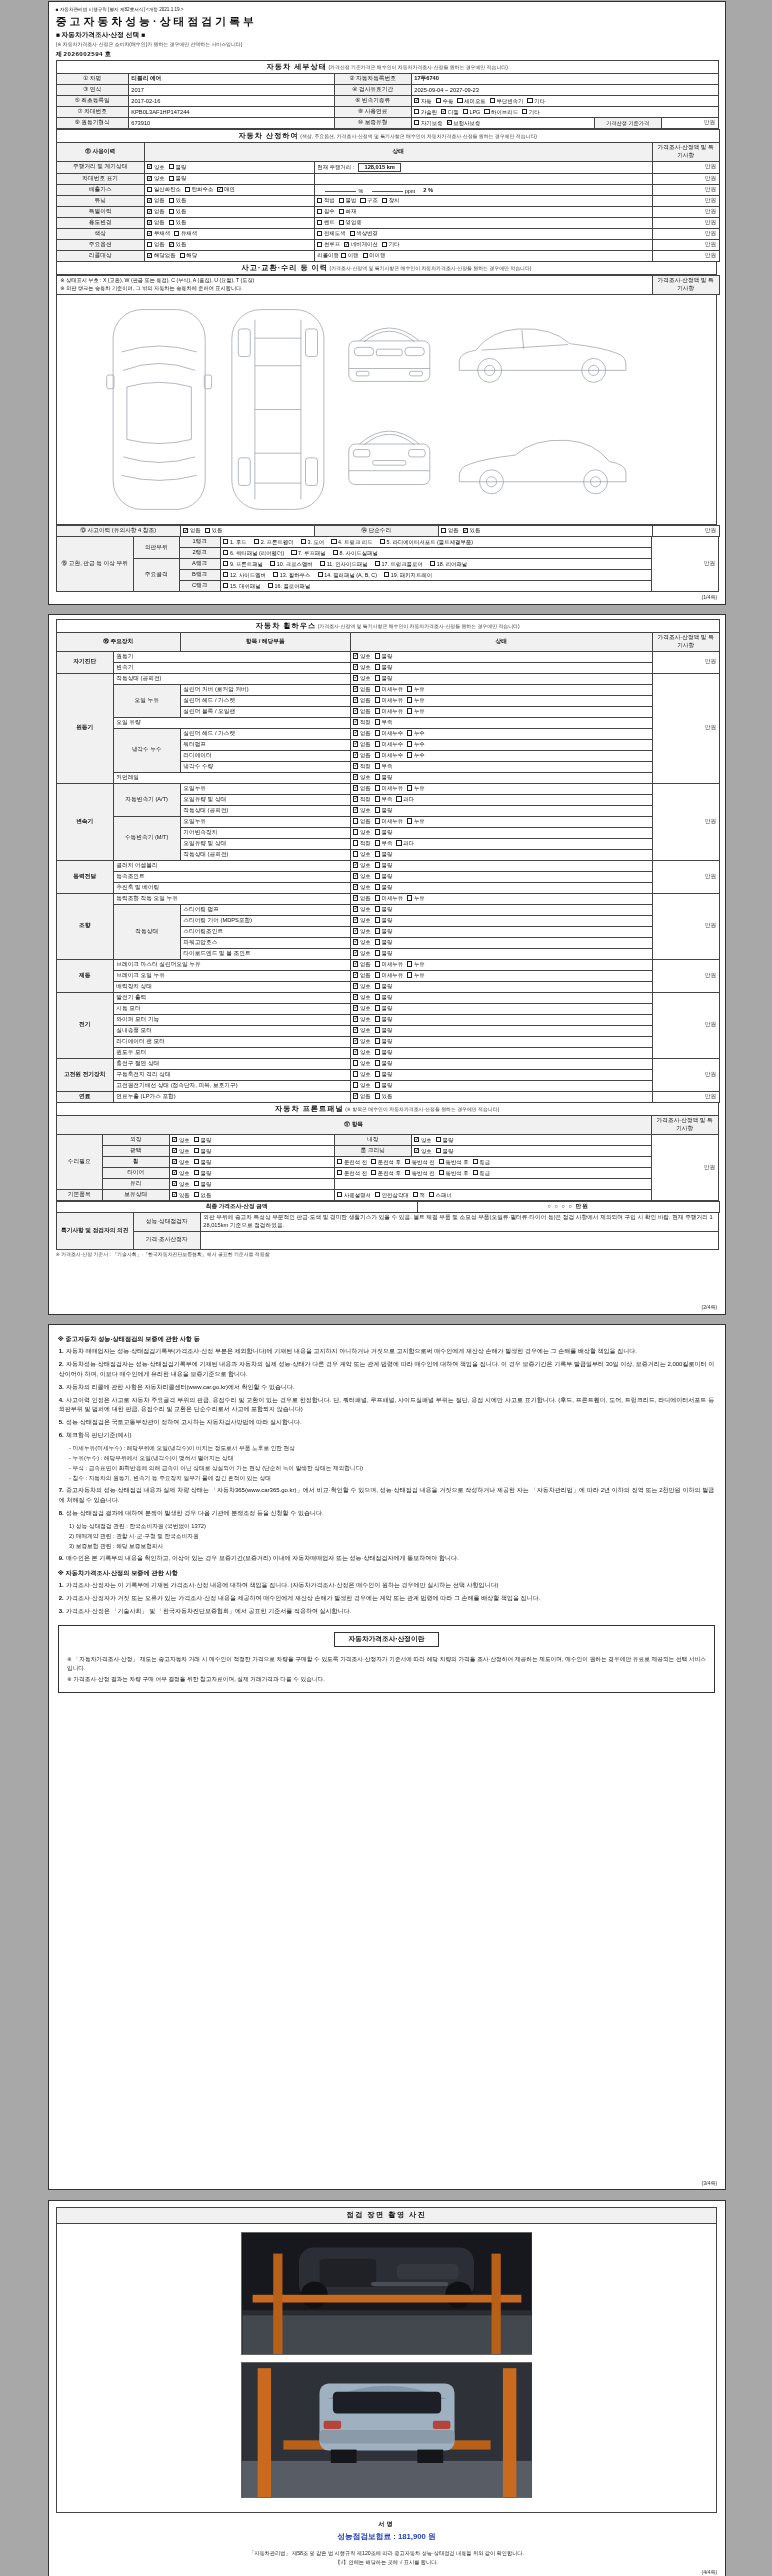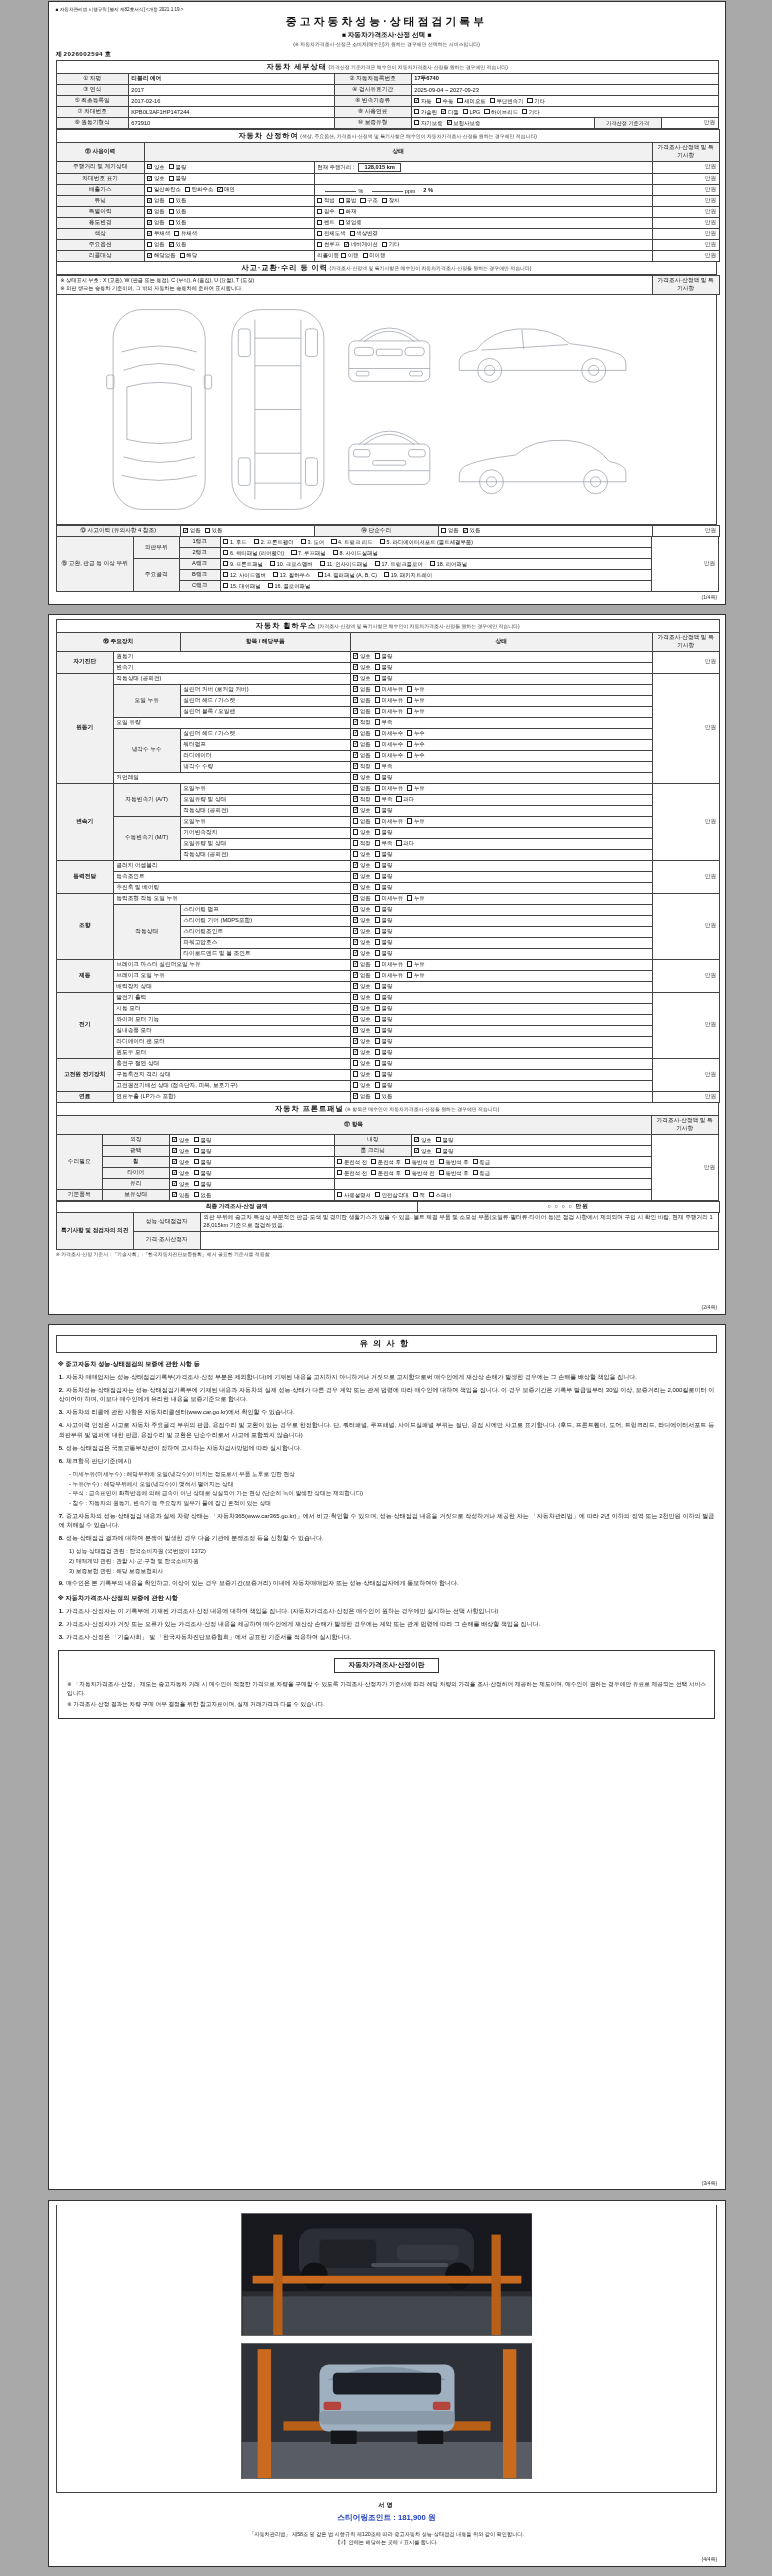--- a/index.html
+++ b/index.html
@@ -1,21 +1,21 @@
 <!DOCTYPE html>
 <html style="font-size:8.2px"><head>
 <meta charset="utf-8">
 <style>
   *{box-sizing:border-box;margin:0;padding:0}
   html,body{background:#a8a8a8}
   body{width:773px;font-family:"Liberation Sans","DejaVu Sans",sans-serif;color:#111;padding:1px 0 10.3px}
   .sheet{width:678px;margin:0 auto 9.3px;background:#fff;border:0.5px solid #333;padding:4.1px 7.2px 11.3px;position:relative}
   .p1{min-height:573px}.p2{min-height:701px}.p3{min-height:866px}.p4{min-height:367px}
   .form-ref{font-size:4.6px;color:#222;margin:1px 0 3.1px}
-  .doc-head{text-align:center;margin-bottom:2.1px}
+  .doc-head{text-align:left;margin-bottom:2.1px}
   .doc-title{font-size:10.8px;font-weight:bold;letter-spacing:3.1px}
   .doc-subtitle{font-size:6.7px;font-weight:bold;margin-top:1.5px}
   .doc-subnote{font-size:4.9px;color:#333;margin-top:1px}
   .doc-no{font-size:6.2px;font-weight:bold;margin:3.1px 0 2.1px}
   .doc-no-val{letter-spacing:0.5px}
   table.tbl{border-collapse:collapse;width:100%;table-layout:fixed;margin-top:-0.5px}
   .tbl td{border:0.5px solid #444;font-size:5.7px;padding:1px 2.6px;vertical-align:middle;word-break:break-all}
   .sec-title{text-align:center;padding:2.1px 1px}
   .sec-title-text{font-weight:bold;font-size:7.2px;letter-spacing:1px}
   .sec-note{font-size:4.9px;color:#333}
@@ -642,21 +642,20 @@
       <td class="lbl op-who">가격·조사산정자</td>
       <td class="op-text"></td>
     </tr>
   </tbody>
     </table>
   <div class="basis-note">※ 가격조사·산정 기준서 : 「기술사회」·「한국자동차진단보증협회」에서 공표한 기준서를 적용함</div>
   <div class="page-marker">(2/4쪽)</div>
 </div>
 
 <div class="sheet p3">
-  <div class="notice-title">유의사항</div>
   <div class="notice-sec-hdr">※ 중고자동차 성능·상태점검의 보증에 관한 사항 등</div>
   <div id="notice-items">
       <div class="n-item"><span class="n-no">1.</span><span class="n-tx">자동차 매매업자는 성능·상태점검기록부(가격조사·산정 부분은 제외합니다)에 기재된 내용을 고지하지 아니하거나 거짓으로 고지함으로써 매수인에게 재산상 손해가 발생한 경우에는 그 손해를 배상할 책임을 집니다.</span></div>
       <div class="n-item"><span class="n-no">2.</span><span class="n-tx">자동차성능·상태점검자는 성능·상태점검기록부에 기재된 내용과 자동차의 실제 성능·상태가 다른 경우 계약 또는 관계 법령에 따라 매수인에 대하여 책임을 집니다. 이 경우 보증기간은 기록부 발급일부터 30일 이상, 보증거리는 2,000킬로미터 이상이어야 하며, 이보다 매수인에게 유리한 내용을 보증기준으로 합니다.</span></div>
       <div class="n-item"><span class="n-no">3.</span><span class="n-tx">자동차의 리콜에 관한 사항은 자동차리콜센터(www.car.go.kr)에서 확인할 수 있습니다.</span></div>
       <div class="n-item"><span class="n-no">4.</span><span class="n-tx">사고이력 인정은 사고로 자동차 주요골격 부위의 판금, 용접수리 및 교환이 있는 경우로 한정합니다. 단, 쿼터패널, 루프패널, 사이드실패널 부위는 절단, 용접 시에만 사고로 표기합니다. (후드, 프론트휀더, 도어, 트렁크리드, 라디에이터서포트 등 외판부위 및 범퍼에 대한 판금, 용접수리 및 교환은 단순수리로서 사고에 포함되지 않습니다)</span></div>
       <div class="n-item"><span class="n-no">5.</span><span class="n-tx">성능·상태점검은 국토교통부장관이 정하여 고시하는 자동차검사방법에 따라 실시합니다.</span></div>
       <div class="n-item"><span class="n-no">6.</span><span class="n-tx">체크항목 판단기준(예시)</span></div>
       <div class="n-sub">- 미세누유(미세누수) : 해당부위에 오일(냉각수)이 비치는 정도로서 부품 노후로 인한 현상</div>
       <div class="n-sub">- 누유(누수) : 해당부위에서 오일(냉각수)이 맺혀서 떨어지는 상태</div>
@@ -677,20 +676,21 @@
     </div>
   <div class="def-box">
     <div><span class="def-title">자동차가격조사·산정이란</span></div>
     <div class="def-line">※ 「자동차가격조사·산정」 제도는 중고자동차 거래 시 매수인이 적정한 가격으로 차량을 구매할 수 있도록 가격조사·산정자가 기준서에 따라 해당 차량의 가격을 조사·산정하여 제공하는 제도이며, 매수인이 원하는 경우에만 유료로 제공되는 선택 서비스입니다.</div>
     <div class="def-line">※ 가격조사·산정 결과는 차량 구매 여부 결정을 위한 참고자료이며, 실제 거래가격과 다를 수 있습니다.</div>
   </div>
   <div class="page-marker">(3/4쪽)</div>
 </div>
 
 <div class="sheet p4">
+  <div class="photo-sec-title">점검 장면 촬영 사진</div>
   <div class="photo-box">
     <div class="photo">
       <svg width="290" height="121" viewBox="0 0 562 235">
         <rect width="562" height="235" fill="#17181d"></rect>
         <rect y="150" width="562" height="12" fill="#2a2c31"></rect>
         <rect y="160" width="562" height="75" fill="#43474e"></rect>
         <rect x="110" y="28" width="340" height="100" rx="28" fill="#2b2e35"></rect>
         <rect x="150" y="50" width="110" height="55" rx="8" fill="#1f2126"></rect>
         <rect x="300" y="60" width="120" height="30" rx="10" fill="#35393f"></rect>
         <rect x="250" y="95" width="150" height="8" rx="4" fill="#4a4e55"></rect>
@@ -714,20 +714,20 @@
         <rect x="370" y="112" width="34" height="16" rx="4" fill="#b5443c"></rect>
         <rect x="172" y="168" width="50" height="26" fill="#15161a"></rect>
         <rect x="340" y="168" width="50" height="26" fill="#15161a"></rect>
         <rect x="30" y="10" width="26" height="250" fill="#c96a1e"></rect>
         <rect x="506" y="10" width="26" height="250" fill="#c96a1e"></rect>
       </svg>
     </div>
   </div>
   <div class="sign-label">서명</div>
   <div class="insurance">
-    <span>스티어링조인트 :</span>
+    <span>성능점검보험료 :</span>
     <span>181,900 원</span>
   </div>
   <div class="footer-line">「자동차관리법」 제58조 및 같은 법 시행규칙 제120조에 따라 중고자동차 성능·상태점검 내용을 위와 같이 확인합니다.</div>
   <div class="footer-line">【√】안에는 해당하는 곳에 √ 표시를 합니다.</div>
   <div class="page-marker">(4/4쪽)</div>
 </div>
 
 
 </body></html>

